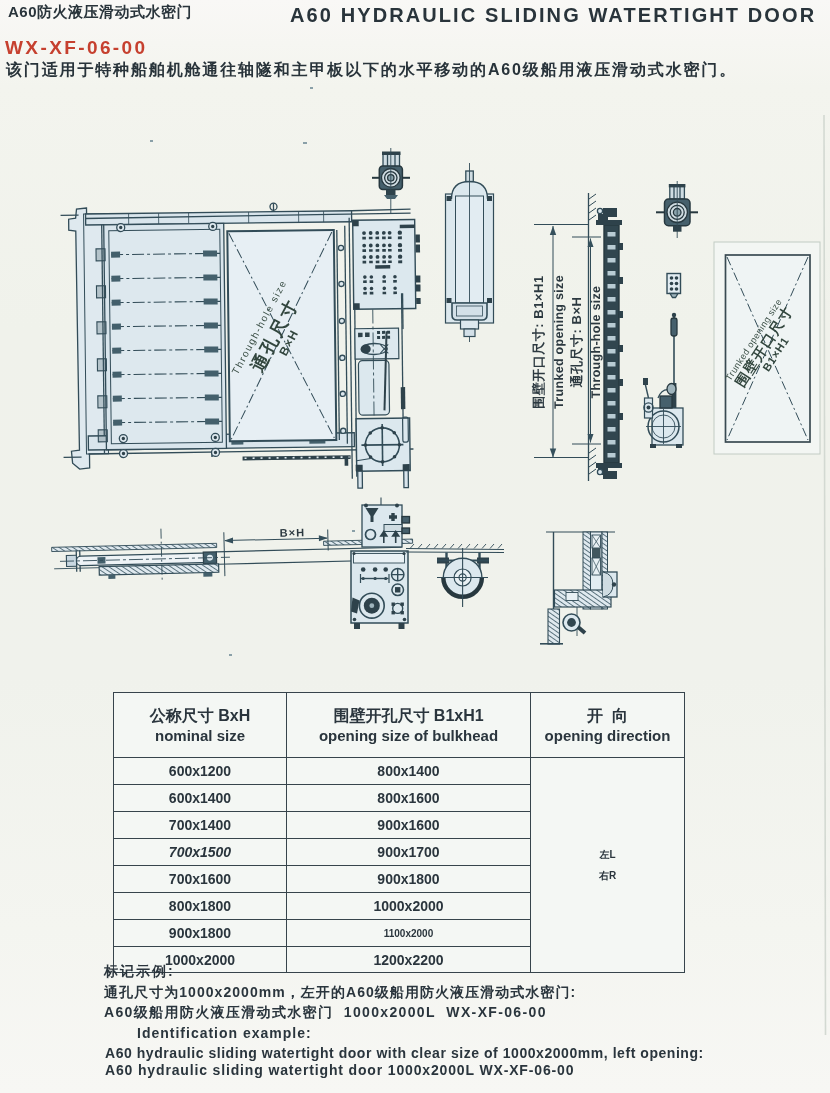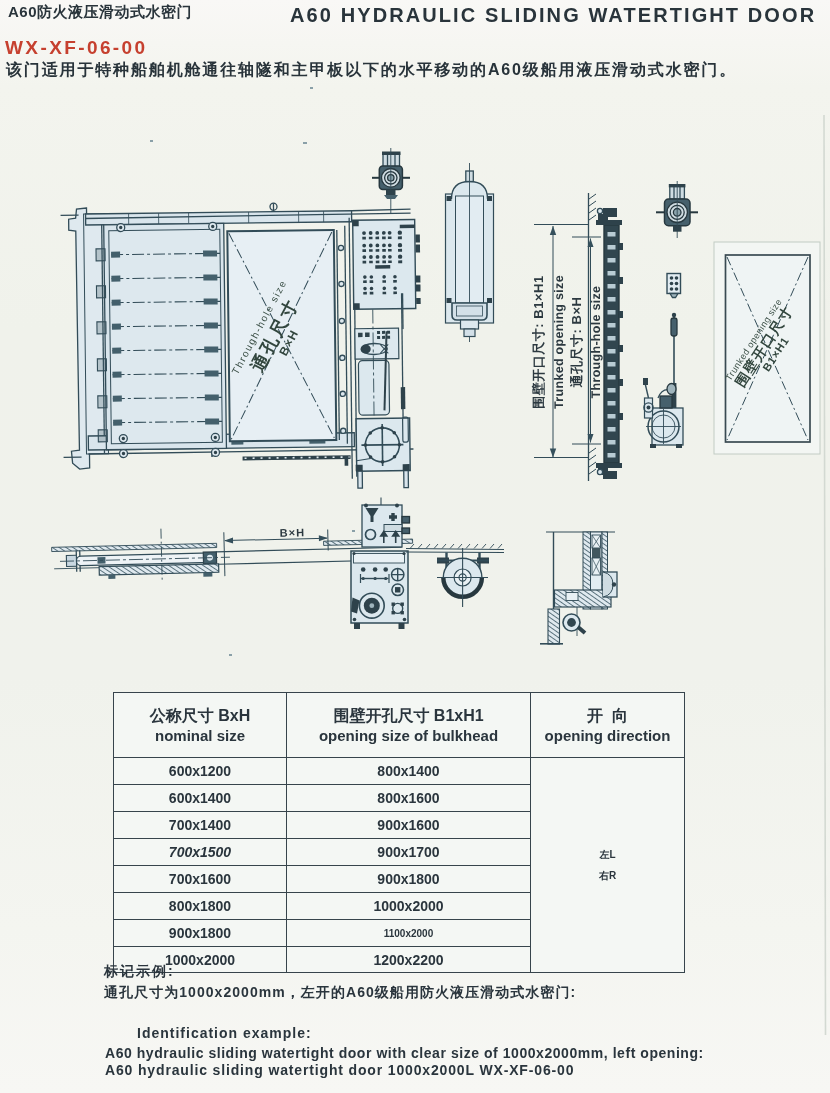--- a/index.html
+++ b/index.html
@@ -590,16 +590,17 @@
         </tr>
     <tr style="height:26px;">
           <td style="font-size:14px;">1000x2000</td>
           <td style="font-size:14px;">1200x2200</td>
         </tr>
   </tbody>
     </table>
 
   <div class="abs bt" style="left:104px;top:963px;letter-spacing:2px;">标记示例:</div>
   <div class="abs bt" style="left:104px;top:984px;letter-spacing:1.05px;">通孔尺寸为1000x2000mm，左开的A60级船用防火液压滑动式水密门:</div>
+  <div class="abs bt" style="left:104px;top:1004px;letter-spacing:1.35px;">A60级船用防火液压滑动式水密门&nbsp; 1000x2000L&nbsp; WX-XF-06-00</div>
   <div class="abs bt" style="left:89px;top:1025px;letter-spacing:1.0px;padding-left:48px;">Identification example:</div>
   <div class="abs bt" style="left:105px;top:1045px;letter-spacing:0.55px;">A60 hydraulic sliding watertight door with clear size of 1000x2000mm, left opening:</div>
   <div class="abs bt" style="left:105px;top:1062px;letter-spacing:0.85px;">A60 hydraulic sliding watertight door 1000x2000L WX-XF-06-00</div>
 </div>
 
 </body></html>

